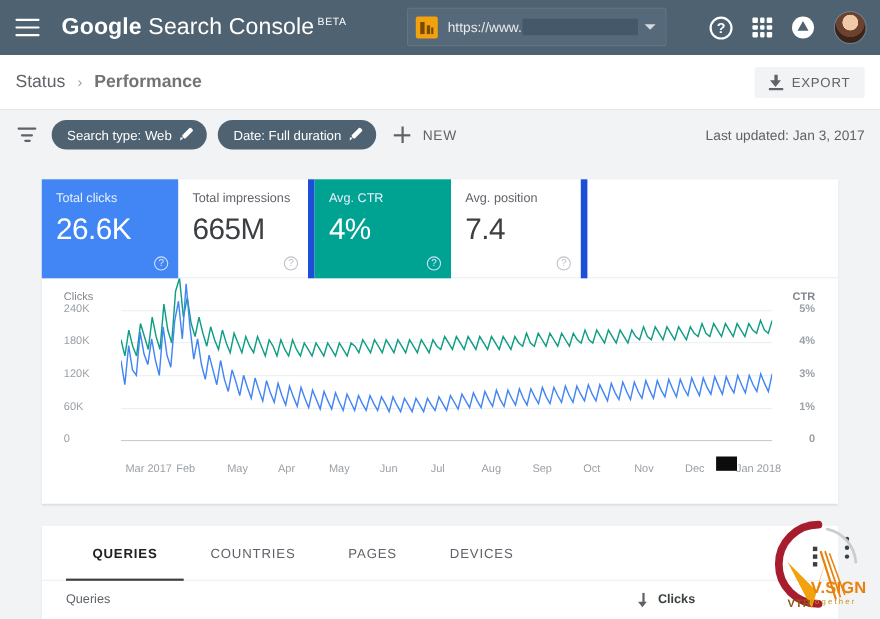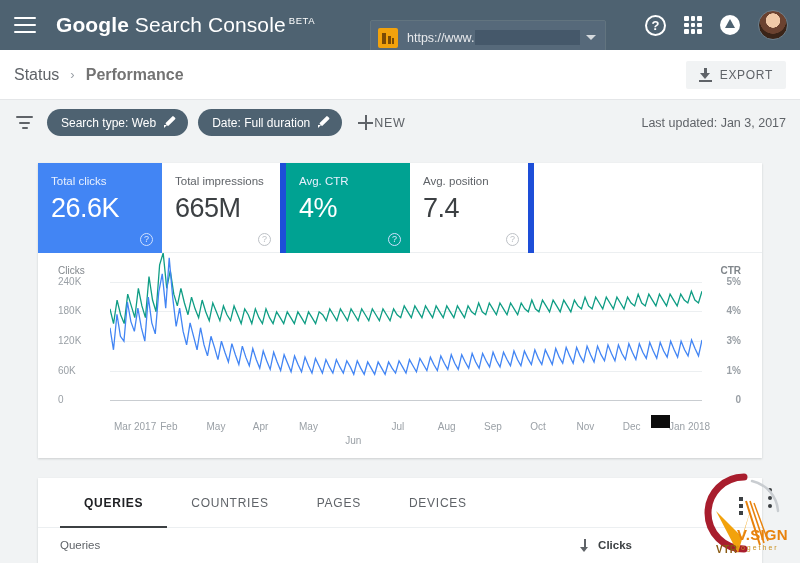--- a/index.html
+++ b/index.html
@@ -20,21 +20,21 @@
     justify-content: space-between; cursor: pointer; margin-right: 20px; }
   .hamburger span { display: block; height: 2px; background: #ffffff; border-radius: 1px; }
   .brand { color: #ffffff; font-size: 21px; letter-spacing: .1px; white-space: nowrap; }
   .brand .light { font-weight: 400; }
   .brand .beta { font-size: 9.5px; vertical-align: super; letter-spacing: .6px; margin-left: 3px; }
 
   .property-selector {
     position: absolute; left: 370px; top: 7px;
     width: 236px; height: 35px; background: #56697a;
     border: 1px solid #62747f; border-radius: 2px;
-    display: flex; align-items: center; padding: 4px 7px; cursor: pointer; margin-top: 13px;
+    display: flex; align-items: center; padding: 4px 7px; cursor: pointer;
   }
   .prop-icon { width: 20px; height: 20px; background: #f2a20c; border-radius: 2px;
     position: relative; flex: 0 0 auto; overflow: hidden; }
   .prop-icon i { position: absolute; background: #7a4a05; display: block; }
   .prop-icon .b1 { left: 4px; top: 5px; width: 4px; height: 11px; }
   .prop-icon .b2 { left: 10px; top: 8px; width: 3px; height: 8px; }
   .prop-icon .b3 { left: 14px; top: 10px; width: 2px; height: 6px; }
   .prop-url { color: #e8eaed; font-size: 12.5px; margin-left: 9px; white-space: nowrap; }
   .prop-redact { flex: 1 1 auto; height: 15px; background: #45586a; margin-left: 1px; margin-right: 6px; }
   .prop-caret { width: 0; height: 0; border-left: 5px solid transparent;
@@ -85,21 +85,21 @@
   .ic-filter span:nth-child(2) { width: 11px; }
   .ic-filter span:nth-child(3) { width: 6px; }
   .chip { height: 27px; border-radius: 14px; background: #4e6271; color: #ffffff;
     display: inline-flex; align-items: center; padding: 0 11px 0 14px; gap: 8px;
     font-size: 12px; margin-right: 10px; cursor: pointer; white-space: nowrap; }
   .pencil { width: 13px; height: 13px; position: relative; display: inline-block; }
   .pencil::before { content: ""; position: absolute; left: 1px; top: 3px; width: 11px; height: 4px;
     background: #ffffff; transform: rotate(-45deg); border-radius: 1px; }
   .pencil::after { content: ""; position: absolute; left: 0px; top: 8.5px; width: 0; height: 0;
     border-top: 3px solid #ffffff; border-right: 3px solid transparent; }
-  .new-btn { display: inline-flex; align-items: center; gap: 1px; cursor: pointer; margin-left: 6px; }
+  .new-btn { display: inline-flex; align-items: center; gap: 11px; cursor: pointer; margin-left: 6px; }
   .plus { position: relative; width: 15px; height: 15px; }
   .plus::before { content: ""; position: absolute; left: 0; top: 6.5px; width: 15px; height: 2px; background: #5f6368; }
   .plus::after { content: ""; position: absolute; left: 6.5px; top: 0; width: 2px; height: 15px; background: #5f6368; }
   .new-label { font-size: 12.5px; color: #5f6368; letter-spacing: .7px; }
   .last-updated { position: absolute; right: 14px; font-size: 12.5px; color: #5f6368; }
 
   
   .card { position: absolute; left: 38px; width: 724px; background: #ffffff;
     box-shadow: 0 1px 2px rgba(60,64,67,.2); }
   #chart-card { top: 163px; height: 295px; }
@@ -294,21 +294,21 @@
       <path id="series-ctr" fill="none" stroke-width="1.3" d="M0.00 55.86 L3.54 70.56 L7.09 47.04 L10.63 61.74 L14.18 70.56 L17.72 41.16 L21.27 52.92 L24.81 64.68 L28.36 35.28 L31.90 52.92 L35.45 64.68 L38.99 23.52 L42.54 47.04 L46.08 58.80 L49.63 11.76 L53.17 0.00 L56.72 35.28 L60.26 17.64 L63.81 41.16 L67.35 52.92 L70.90 35.28 L74.44 49.98 L77.99 61.74 L81.53 44.10 L85.08 55.86 L88.62 64.68 L92.17 47.04 L95.71 58.80 L99.26 67.62 L102.80 49.98 L106.35 58.80 L109.89 67.62 L113.44 52.92 L116.98 61.74 L120.53 67.62 L124.07 52.92 L127.62 61.74 L131.16 70.56 L134.71 55.86 L138.25 61.74 L141.80 70.56 L145.34 55.86 L148.89 64.68 L152.43 70.56 L155.98 55.86 L159.52 64.68 L163.07 70.56 L166.61 58.80 L170.16 64.68 L173.70 70.56 L177.25 58.80 L180.79 64.68 L184.34 70.56 L187.88 58.80 L191.43 64.68 L194.97 70.56 L198.51 58.80 L202.06 64.68 L205.60 70.56 L209.15 58.80 L212.69 61.74 L216.24 67.62 L219.78 55.86 L223.33 61.74 L226.87 67.62 L230.42 55.86 L233.96 61.74 L237.51 67.62 L241.05 55.86 L244.60 61.74 L248.14 67.62 L251.69 55.86 L255.23 61.74 L258.78 67.62 L262.32 55.86 L265.87 61.74 L269.41 67.62 L272.96 55.86 L276.50 61.74 L280.05 67.62 L283.59 55.86 L287.14 61.74 L290.68 64.68 L294.23 52.92 L297.77 58.80 L301.32 64.68 L304.86 52.92 L308.41 58.80 L311.95 64.68 L315.50 52.92 L319.04 58.80 L322.59 64.68 L326.13 52.92 L329.68 58.80 L333.22 64.68 L336.77 52.92 L340.31 58.80 L343.86 64.68 L347.40 52.92 L350.95 58.80 L354.49 64.68 L358.04 52.92 L361.58 58.80 L365.13 61.74 L368.67 49.98 L372.22 58.80 L375.76 61.74 L379.31 49.98 L382.85 55.86 L386.40 61.74 L389.94 49.98 L393.49 55.86 L397.03 61.74 L400.57 49.98 L404.12 55.86 L407.66 61.74 L411.21 49.98 L414.75 55.86 L418.30 58.80 L421.84 47.04 L425.39 55.86 L428.93 58.80 L432.48 47.04 L436.02 52.92 L439.57 58.80 L443.11 47.04 L446.66 52.92 L450.20 58.80 L453.75 47.04 L457.29 52.92 L460.84 58.80 L464.38 47.04 L467.93 52.92 L471.47 55.86 L475.02 44.10 L478.56 52.92 L482.11 55.86 L485.65 44.10 L489.20 49.98 L492.74 55.86 L496.29 44.10 L499.83 49.98 L503.38 55.86 L506.92 44.10 L510.47 49.98 L514.01 55.86 L517.56 44.10 L521.10 49.98 L524.65 52.92 L528.19 41.16 L531.74 49.98 L535.28 52.92 L538.83 41.16 L542.37 47.04 L545.92 52.92 L549.46 41.16 L553.01 47.04 L556.55 52.92 L560.10 41.16 L563.64 47.04 L567.19 52.92 L570.73 41.16 L574.28 47.04 L577.82 49.98 L581.37 38.22 L584.91 47.04 L588.46 49.98 L592.00 38.22 " stroke="#0f9d84"></path>
       <path id="series-clicks" fill="none" stroke-width="1.3" d="M0.00 74.73 L3.48 96.78 L6.96 61.25 L10.45 83.30 L13.93 88.20 L17.41 49.00 L20.89 68.60 L24.38 78.40 L27.86 55.13 L31.34 74.73 L34.82 88.20 L38.31 44.10 L41.79 69.83 L45.27 80.85 L48.75 39.20 L52.24 20.83 L55.72 55.13 L59.20 4.90 L62.68 44.10 L66.16 73.50 L69.65 55.13 L73.13 78.40 L76.61 91.88 L80.09 69.83 L83.58 83.30 L87.06 96.78 L90.54 74.73 L94.02 91.88 L97.51 102.90 L100.99 83.30 L104.47 94.33 L107.95 106.57 L111.44 88.20 L114.92 99.22 L118.40 109.03 L121.88 90.65 L125.36 101.67 L128.85 111.47 L132.33 93.10 L135.81 104.13 L139.29 112.70 L142.78 95.55 L146.26 106.57 L149.74 115.15 L153.22 98.00 L156.71 107.80 L160.19 116.38 L163.67 99.22 L167.15 109.03 L170.64 117.60 L174.12 101.67 L177.60 110.25 L181.08 118.83 L184.56 102.90 L188.05 111.47 L191.53 118.83 L195.01 104.13 L198.49 112.70 L201.98 120.05 L205.46 105.35 L208.94 112.70 L212.42 120.05 L215.91 106.57 L219.39 113.92 L222.87 120.05 L226.35 106.57 L229.84 113.92 L233.32 120.05 L236.80 107.80 L240.28 113.92 L243.76 121.28 L247.25 107.80 L250.73 115.15 L254.21 121.28 L257.69 109.03 L261.18 115.15 L264.66 121.28 L268.14 109.03 L271.62 115.15 L275.11 121.28 L278.59 109.03 L282.07 115.15 L285.55 120.05 L289.04 107.80 L292.52 113.92 L296.00 120.05 L299.48 106.57 L302.96 112.70 L306.45 118.83 L309.93 105.35 L313.41 111.47 L316.89 117.60 L320.38 104.13 L323.86 111.47 L327.34 117.60 L330.82 102.90 L334.31 110.25 L337.79 116.38 L341.27 101.67 L344.75 110.25 L348.24 116.38 L351.72 101.67 L355.20 109.03 L358.68 115.15 L362.16 100.45 L365.65 109.03 L369.13 115.15 L372.61 100.45 L376.09 107.80 L379.58 113.92 L383.06 99.22 L386.54 107.80 L390.02 113.92 L393.51 99.22 L396.99 106.57 L400.47 112.70 L403.95 98.00 L407.44 106.57 L410.92 112.70 L414.40 98.00 L417.88 105.35 L421.36 111.47 L424.85 96.78 L428.33 105.35 L431.81 111.47 L435.29 96.78 L438.78 104.13 L442.26 111.47 L445.74 95.55 L449.22 104.13 L452.71 110.25 L456.19 94.33 L459.67 102.90 L463.15 110.25 L466.64 94.33 L470.12 102.90 L473.60 109.03 L477.08 93.10 L480.56 101.67 L484.05 109.03 L487.53 93.10 L491.01 101.67 L494.49 107.80 L497.98 91.88 L501.46 100.45 L504.94 107.80 L508.42 91.88 L511.91 100.45 L515.39 106.57 L518.87 90.65 L522.35 99.22 L525.84 106.57 L529.32 90.65 L532.80 99.22 L536.28 105.35 L539.76 89.42 L543.25 98.00 L546.73 105.35 L550.21 89.42 L553.69 98.00 L557.18 104.13 L560.66 88.20 L564.14 96.78 L567.62 104.13 L571.11 88.20 L574.59 96.78 L578.07 102.90 L581.55 86.97 L585.04 95.55 L588.52 102.90 L592.00 86.97 " stroke="#4285f4"></path>
     </svg>
 
     <div id="xticks">
         <div class="xtick" style="left: 76px;">Mar 2017</div>
         <div class="xtick" style="left: 122.25px;">Feb</div>
         <div class="xtick" style="left: 168.5px;">May</div>
         <div class="xtick" style="left: 214.75px;">Apr</div>
         <div class="xtick" style="left: 261px;">May</div>
-        <div class="xtick" style="left: 307.25px; margin-top: 14px;">Jun</div>
+        <div class="xtick" style="left: 307.25px;">Jun</div>
         <div class="xtick" style="left: 353.5px;">Jul</div>
         <div class="xtick" style="left: 399.75px;">Aug</div>
         <div class="xtick" style="left: 446px;">Sep</div>
         <div class="xtick" style="left: 492.25px;">Oct</div>
         <div class="xtick" style="left: 538.5px;">Nov</div>
         <div class="xtick" style="left: 584.75px;">Dec</div>
         <div class="xtick" style="left: 631px;">Jan 2018</div>
       </div>
   </div>
 </div>

